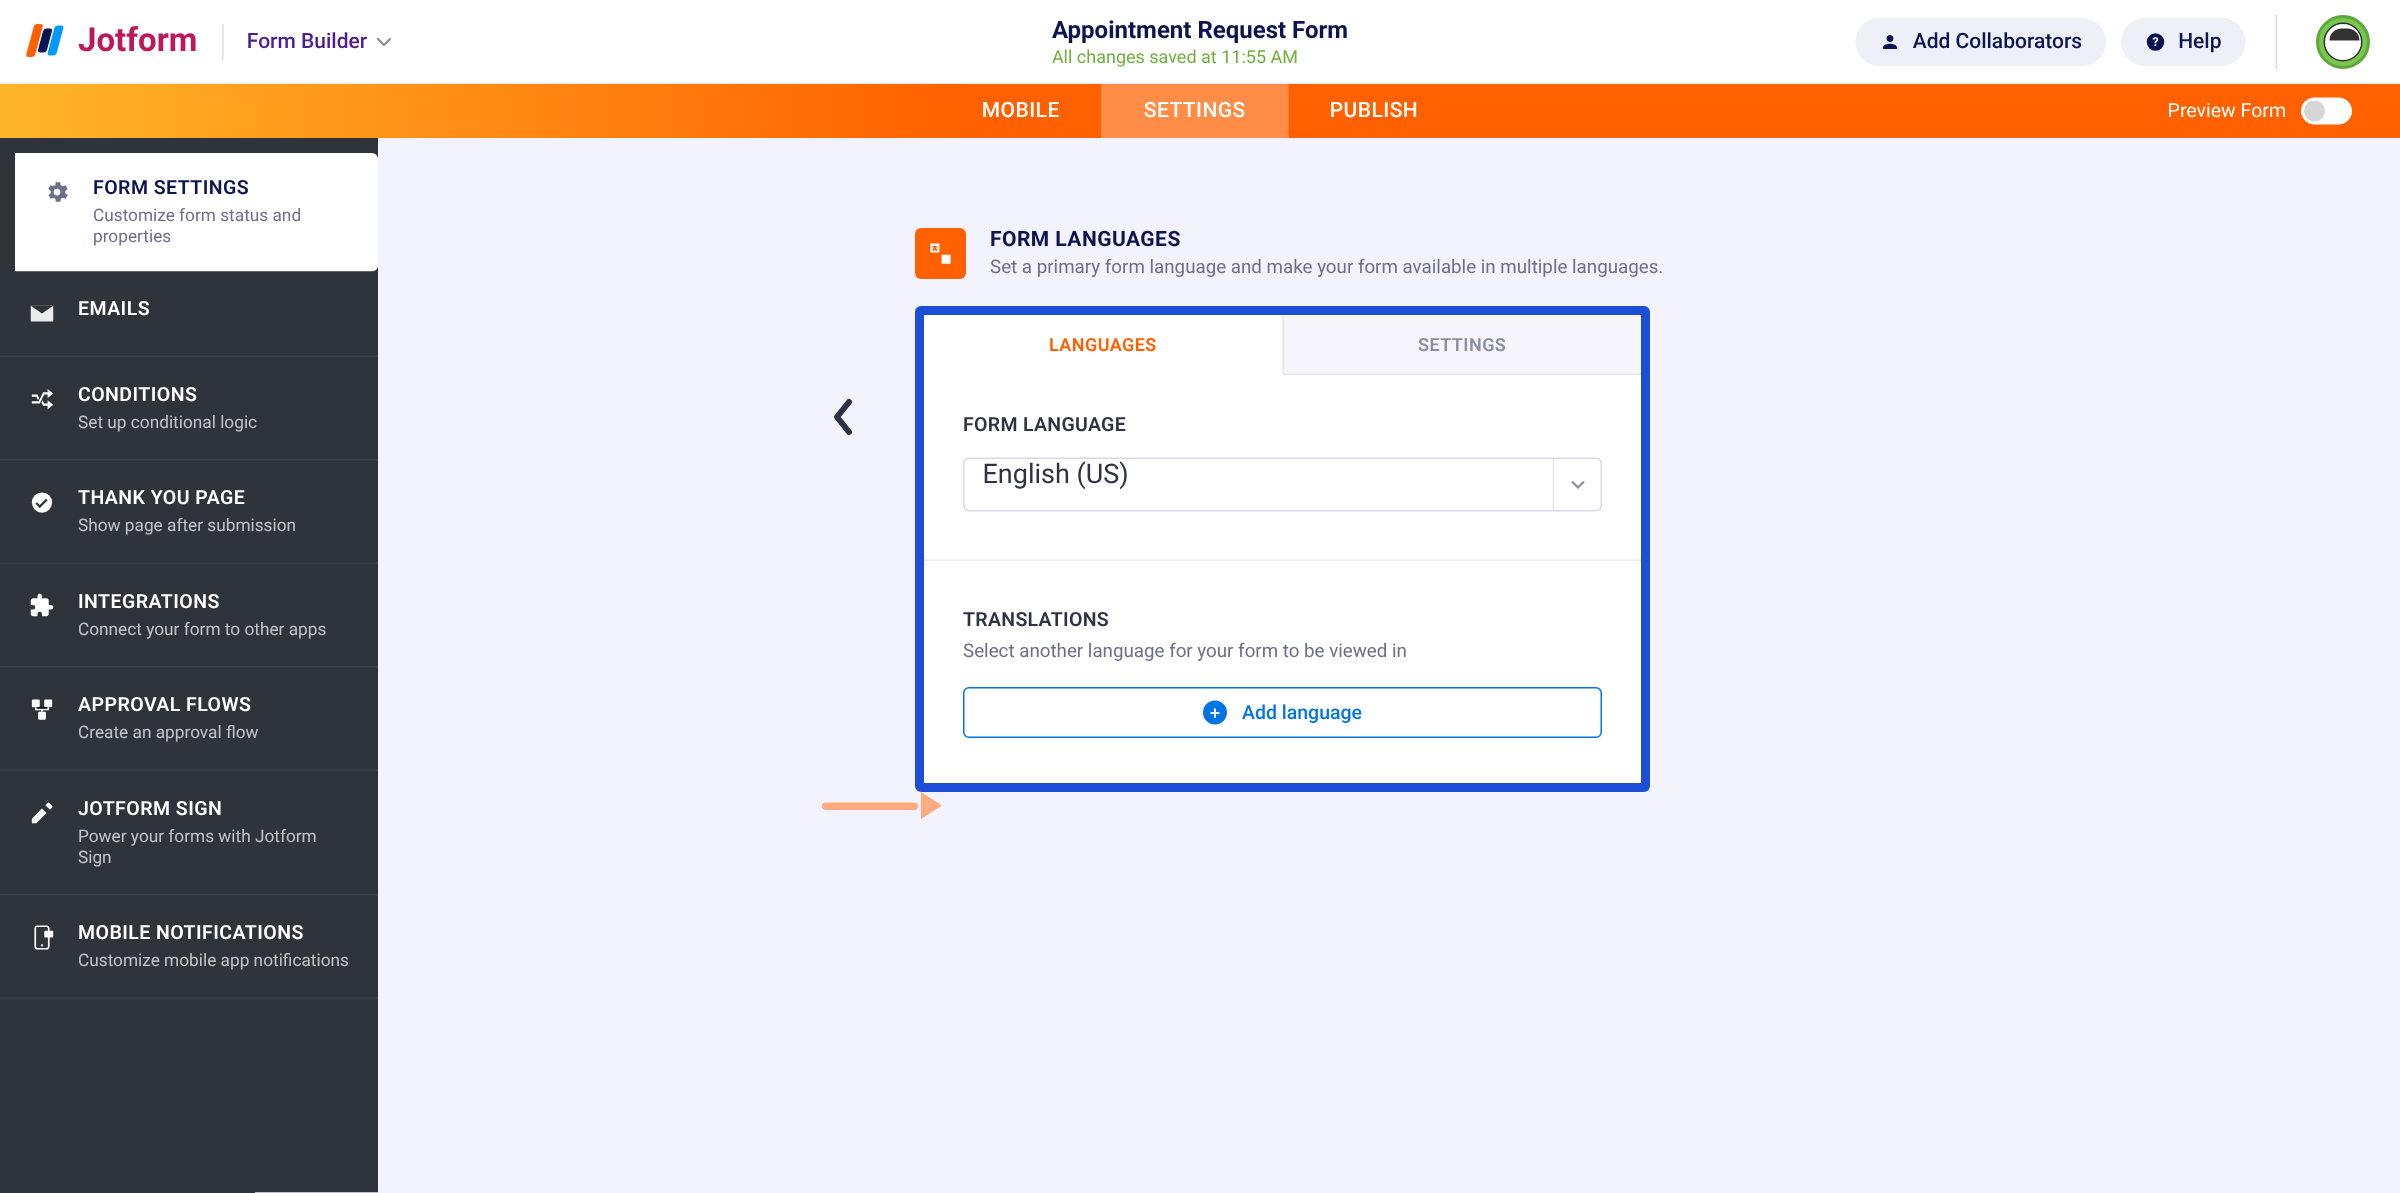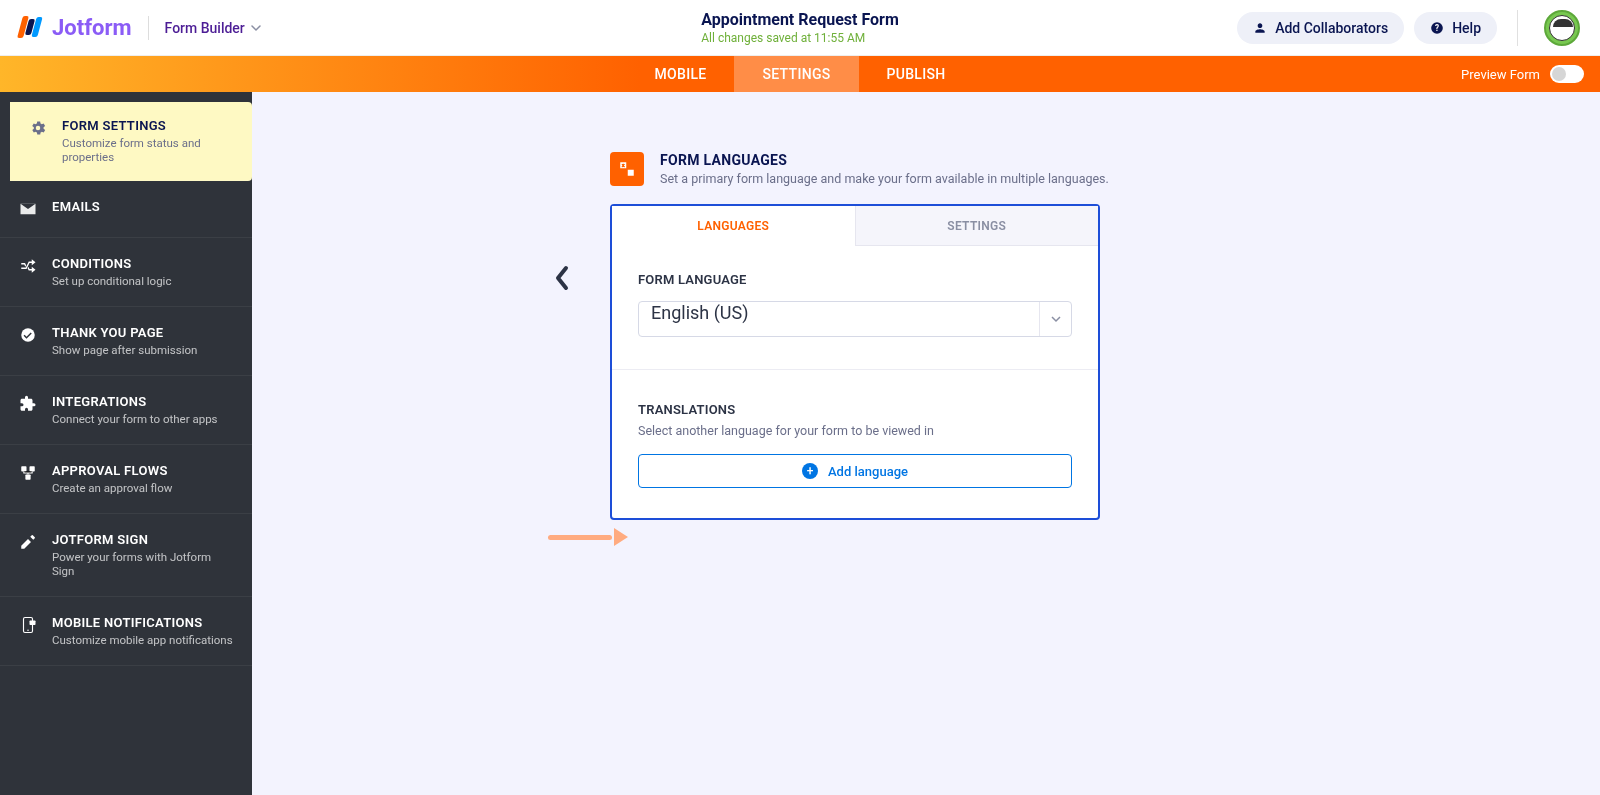--- a/index.html
+++ b/index.html
@@ -6,62 +6,62 @@
   body { width: 1600px; height: 795px; background: #f3f3fe; overflow: hidden; }
 
   
   .topbar { height: 56px; background: #fff; display: flex; align-items: center; padding: 0 20px; border-bottom: 1px solid #eee; position: relative; }
   .logo-wrap { display: flex; align-items: center; gap: 8px; }
   .logo-mark { width: 24px; height: 24px; display:flex; gap:1px; }
   .logo-mark span { width: 6px; height: 22px; border-radius: 2px; transform: skewX(-15deg); }
   .logo-mark span:nth-child(1){background:#ff6100;}
   .logo-mark span:nth-child(2){background:#0a1551; height:16px; margin-top:3px;}
   .logo-mark span:nth-child(3){background:#0099ff; height:20px; margin-top:1px;}
-  .logo-text { font-size: 22px; font-weight: 700; color: #8b5cf6; }
+  .logo-text { font-size: 22px; font-weight: 700; color: #be185d; }
   .divider-v { width: 1px; height: 24px; background: #ddd; margin: 0 16px; }
   .app-name { font-size: 14px; color: #4c1d95; font-weight: 500; display:flex; align-items:center; gap:6px;}
   .chev-down { width: 10px; height: 10px; }
   .center-title { position:absolute; left:50%; transform:translateX(-50%); text-align:left;}
   .center-title h1 { font-size: 16px; font-weight: 700; color: #0a1551; }
   .center-title .saved { font-size: 12px; color: #6fb03a; margin-top:2px;}
   .top-right { margin-left:auto; display:flex; align-items:center; gap:10px;}
   .pill { background:#eef0f8; border-radius: 18px; height:32px; padding:0 16px; display:flex; align-items:center; gap:8px; font-size:14px; color:#0a1551; font-weight:500; cursor:pointer;}
   .avatar { width:36px; height:36px; border-radius:50%; background:#78c850; border:2px solid #5da83a; margin-left:12px; display:flex; align-items:center; justify-content:center;}
   .avatar-inner{ width:26px; height:26px; border-radius:50%; background:#fff; border:1.5px solid #333; position:relative; overflow:hidden;}
   .avatar-inner::before{content:"";position:absolute;top:3px;left:3px;width:20px;height:8px;border-radius:10px 10px 0 0;background:#333;}
   .vline-right{width:1px; height:36px; background:#e0e0e0; margin:0 4px 0 10px;}
 
   
   .navbar { height: 36px; background: linear-gradient(90deg,#ffb629 0%, #ff6100 40%, #ff6100 100%); display:flex; align-items:center; justify-content:center; position:relative;}
   .nav-tabs { display:flex; height:100%;}
   .nav-tab { padding:0 28px; color:#fff; font-size:14px; font-weight:500; display:flex; align-items:center; letter-spacing:0.3px; cursor:pointer;}
   .nav-tab.active { background: rgba(255,255,255,0.28); }
-  .preview-wrap { position:absolute; right:16px; display:flex; align-items:center; gap:10px; color:#fff; font-size:13px;}
+  .preview-wrap { position:absolute; right:32px; display:flex; align-items:center; gap:10px; color:#fff; font-size:13px;}
   .toggle { width:34px; height:18px; background:#fff; border-radius:10px; position:relative;}
   .toggle::after{content:"";position:absolute;width:14px;height:14px;border-radius:50%;background:#d6d6d6;top:2px;left:2px;}
 
   
   .main { display:flex; height: calc(795px - 56px - 36px); }
   .sidebar { width: 252px; background:#2f333a; color:#fff; overflow-y:auto;}
   .side-item { display:flex; gap:14px; padding:18px 18px; align-items:flex-start; border-bottom:1px solid rgba(255,255,255,0.06); cursor:pointer;}
-  .side-item.active { background:#fef9c3; color:#0a1551; border-radius: 0 4px 4px 0; margin:10px 0 0 10px; padding:16px 18px;justify-content:center;}
+  .side-item.active { background:#ffffff; color:#0a1551; border-radius: 0 4px 4px 0; margin:10px 0 0 10px; padding:16px 18px;justify-content:center;}
   .side-icon { width:20px; height:20px; flex-shrink:0; display:flex; align-items:center; justify-content:center;}
   .side-texts .t1 { font-size:13px; font-weight:600; letter-spacing:0.3px;}
   .side-texts .t2 { font-size:11.5px; opacity:0.7; margin-top:3px;}
   .side-item.active .side-texts .t1 { color:#0a1551;}
   .side-item.active .side-texts .t2 { color:#6b6f8a; opacity:1;}
 
   .content { flex:1; position:relative; padding: 60px 0 12px 0; }
   .back-chev { position:absolute; left:300px; top:172px; cursor:pointer; width:20px; height:28px;}
   .panel-header { display:flex; gap:16px; align-items:flex-start; margin-left:358px; }
   .panel-header .sqicon { width:34px; height:34px; background:#ff6100; border-radius:4px; display:flex; align-items:center; justify-content:center; color:#fff;}
   .panel-header .ph-texts h2 { font-size:14px; color:#0a1551; font-weight:700; letter-spacing:0.3px;}
   .panel-header .ph-texts p { font-size:12.5px; color:#6b6f8a; margin-top:3px;}
 
-  .card { width:490px; background:#fff; border-radius:4px; margin:18px 0 0 358px; border:2px solid #1d4ed8;}
+  .card { width:490px; background:#fff; border-radius:4px; margin:18px 0 0 358px; border:6px solid #1d4ed8;}
   .card-tabs { display:flex; height:40px;}
   .card-tab { flex:1; display:flex; align-items:center; justify-content:center; font-size:12px; font-weight:600; letter-spacing:0.3px; cursor:pointer;}
   .card-tab.active { color:#ff6100; background:#fff;}
   .card-tab.inactive { color:#8a8fa3; background:#f5f5fb; border-left:1px solid #e6e6ef; border-bottom:1px solid #e6e6ef;}
   .card-body { padding:26px 26px 30px 26px;}
   .section-label { font-size:13px; font-weight:600; color:#2c3345; letter-spacing:0.2px;}
   .section-sub { font-size:12.5px; color:#6b6f8a; margin-top:6px;}
   .select { margin-top:14px; height:36px; border:1px solid #d6d9e6; border-radius:4px; display:flex; padding:0 12px; font-size:18px; color:#2c3345; position:relative; cursor:pointer;}
   .select .sel-arrow { position:absolute; right:0; top:0; width:32px; height:100%; border-left:1px solid #e6e6ef; display:flex; align-items:center; justify-content:center;}
   hr.sep { border:none; border-top:1px solid #ececf3; margin:32px -26px;}

